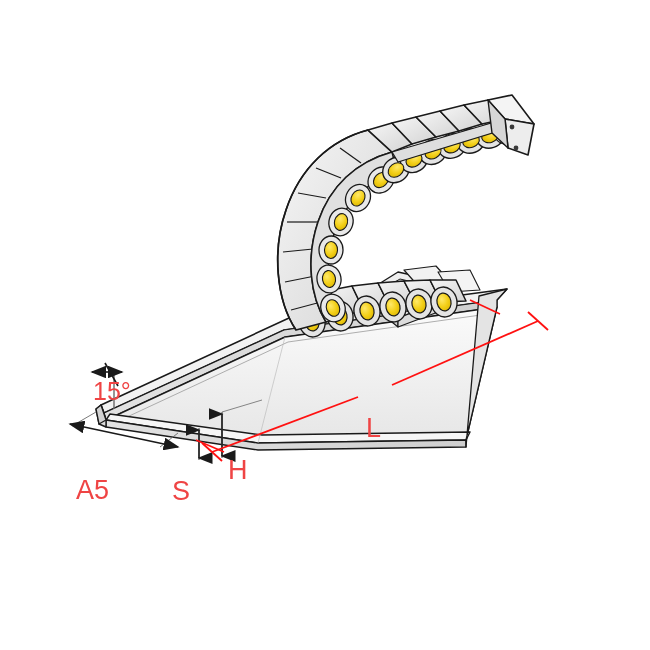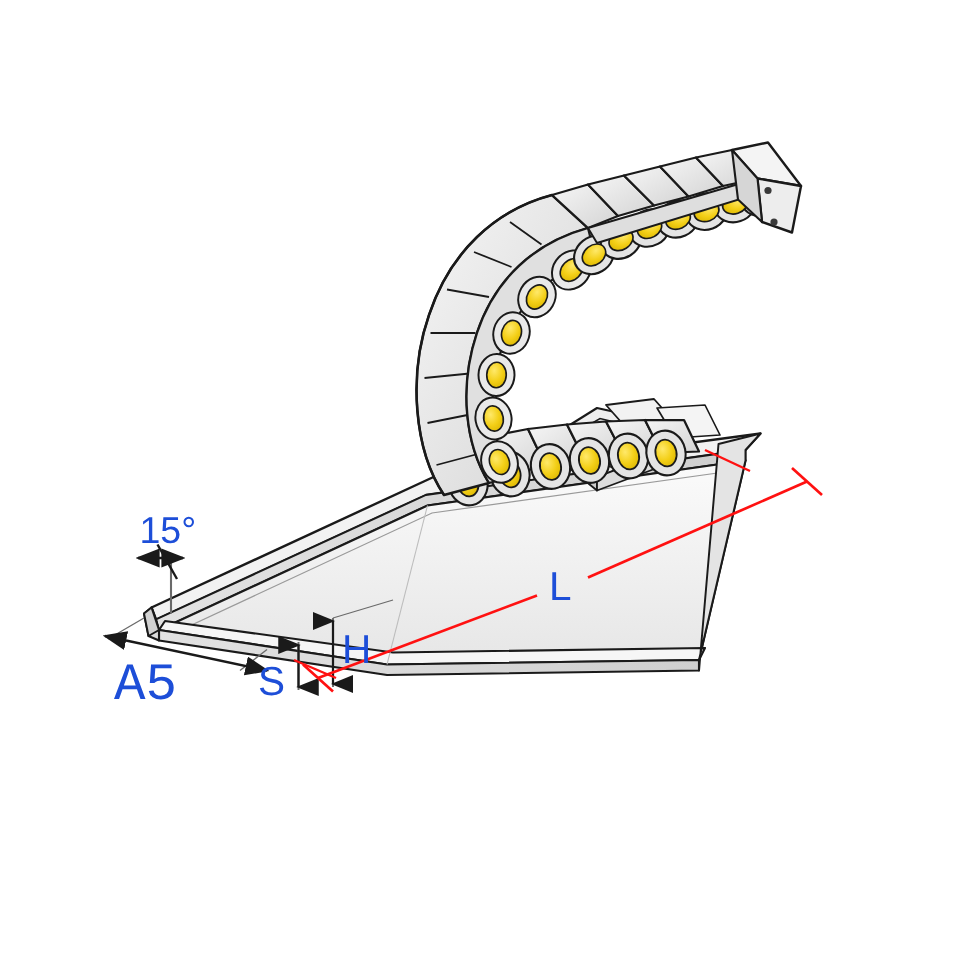--- a/index.html
+++ b/index.html
@@ -1,23 +1,23 @@
 <!DOCTYPE html>
 <html><head>
 <meta charset="utf-8">
 <style>
   html,body{margin:0;padding:0;background:#ffffff;}
   body{width:650px;height:650px;overflow:hidden;
        font-family:"Liberation Sans",sans-serif;}
   #stage{position:relative;width:650px;height:650px;background:#ffffff;}
   #art{position:absolute;left:0;top:0;width:650px;height:650px;}
-  .lbl{position:absolute;color:#1d4ed8;font-family:"Liberation Sans",sans-serif;
-       font-weight:400;line-height:1;white-space:nowrap;}
+  .lbl{position:absolute;color:#ef4444;font-family:"Liberation Sans",sans-serif;
+       font-weight:400;line-height:1;white-space:nowrap;margin-top:37px;}
   #lbl-angle{left:93px;top:342px;font-size:25px;}
-  #lbl-a5{left:76px;top:440px;font-size:35px;font-family:Liberation Mono, monospace;}
+  #lbl-a5{left:76px;top:440px;font-size:27px;}
   #lbl-s{left:172px;top:441px;font-size:27px;}
   #lbl-h{left:228px;top:420px;font-size:27px;}
   #lbl-l{left:366px;top:378px;font-size:27px;}
 </style>
 </head>
 <body>
 
 <div id="stage">
 
   <svg id="art" viewBox="0 0 650 650">

